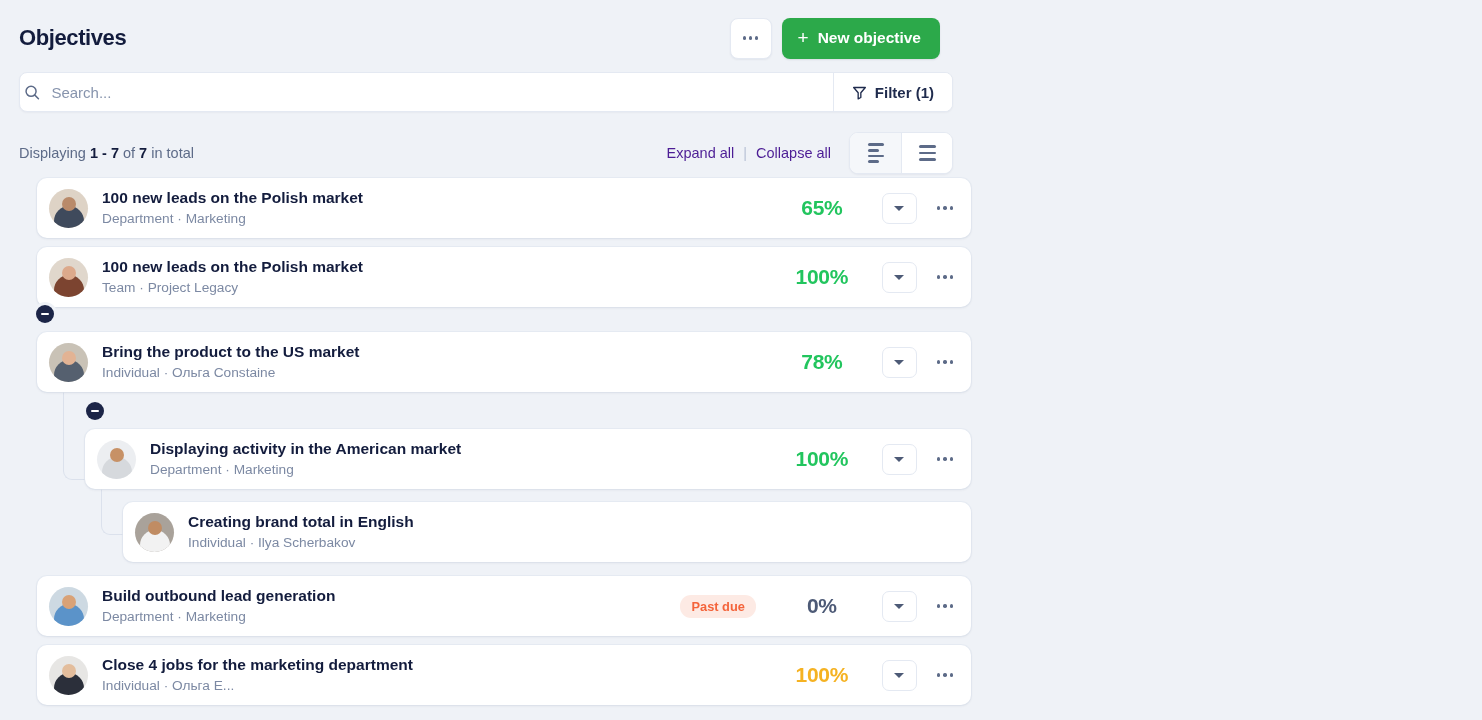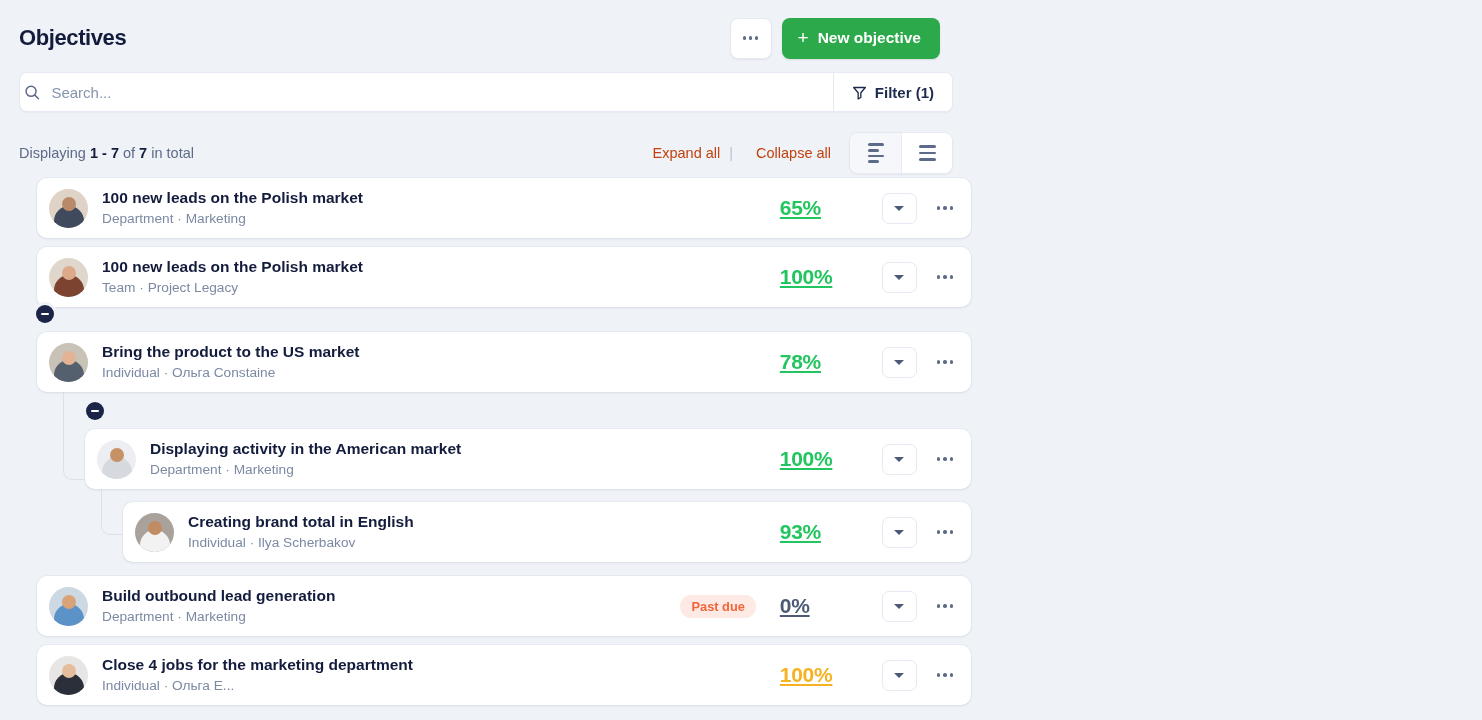--- a/index.html
+++ b/index.html
@@ -62,21 +62,21 @@
   }
 
   
   .meta-row {
     margin-top: 19px; padding-left: 19px; width: 953px;
     display: flex; align-items: center; height: 44px;
   }
   .displaying { font-size: 14.5px; color: #5d6b88; flex: 1 1 auto; }
   .displaying b { color: #131c3d; font-weight: bold; }
   .links { display: flex; align-items: center; gap: 9px; font-size: 14.5px; }
-  .links a { color: #c2410c; text-decoration: none; cursor: pointer; margin-left: 14px; }
+  .links a { color: #4c1d95; text-decoration: none; cursor: pointer; }
   .sep { color: #b9c3d6; }
   .view-toggle {
     margin-left: 18px; display: flex; border: 1px solid #e4e9f2;
     border-radius: 9px; overflow: hidden; background: #fff;
     box-shadow: 0 1px 2px rgba(19,28,61,.05);
   }
   .view-btn {
     width: 51px; height: 40px; display: flex; align-items: center; justify-content: center;
     cursor: pointer; background: #fff; flex-direction: column; gap: 3px;
   }
@@ -109,21 +109,21 @@
   .titles { margin-left: 14px; flex: 1 1 auto; min-width: 0; }
   .obj-title { font-size: 15.5px; font-weight: bold; color: #131c3d; line-height: 20px; white-space: nowrap; }
   .obj-sub { font-size: 13.7px; color: #7c89a3; line-height: 19px; margin-top: 1px; white-space: nowrap; }
 
   .right { display: flex; align-items: center; gap: 0; flex: 0 0 auto; }
   .badge {
     font-size: 12.8px; font-weight: bold; color: #f4643b;
     background: #fdeae4; border-radius: 11px; padding: 4px 11px;
     margin-right: 24px; white-space: nowrap;
   }
-  .pct { font-size: 21px; font-weight: bold; width: 84px; text-align: left; letter-spacing: -0.3px; text-decoration: underline; }
+  .pct { font-size: 21px; font-weight: bold; width: 84px; text-align: center; letter-spacing: -0.3px; }
   .pct.green { color: #22c55e; }
   .pct.amber { color: #f5b222; }
   .pct.grey  { color: #4d5a76; }
   .chev-btn {
     margin-left: 18px; width: 35px; height: 31px; background: #fff;
     border: 1px solid #e4e9f2; border-radius: 7px;
     display: flex; align-items: center; justify-content: center; cursor: pointer;
   }
   .chev { width: 0; height: 0; border-left: 5px solid transparent; border-right: 5px solid transparent; border-top: 5.5px solid #4d5a76; }
   .row-dots { margin-left: 20px; margin-right: 4px; display: flex; gap: 3px; cursor: pointer; }
@@ -330,31 +330,20 @@
         <div class="row-wrap">
           <div class="card lvl3">
             <div class="avatar" style="background:#a9a29a">
                 <span class="body" style="background:#f2f2f2"></span>
                 <span class="head" style="background:#c08c63"></span>
               </div>
             <div class="titles">
               <div class="obj-title">Creating brand total in English</div>
               <div class="obj-sub">Individual · Ilya Scherbakov</div>
             </div>
-            <div class="right">
-              <div class="pct green">93%</div>
-              <div class="chev-btn">
-                  <span class="chev"></span>
-                </div>
-              <div class="row-dots">
-                  <i></i>
-                  <i></i>
-                  <i></i>
-                </div>
-            </div>
           </div>
         </div>
       </div>
     </div>
 
     <div class="gap" style="height:14px"></div>
 
     <div class="row-wrap">
       <div class="card lvl1">
         <div class="avatar" style="background:#cdd9e2">

